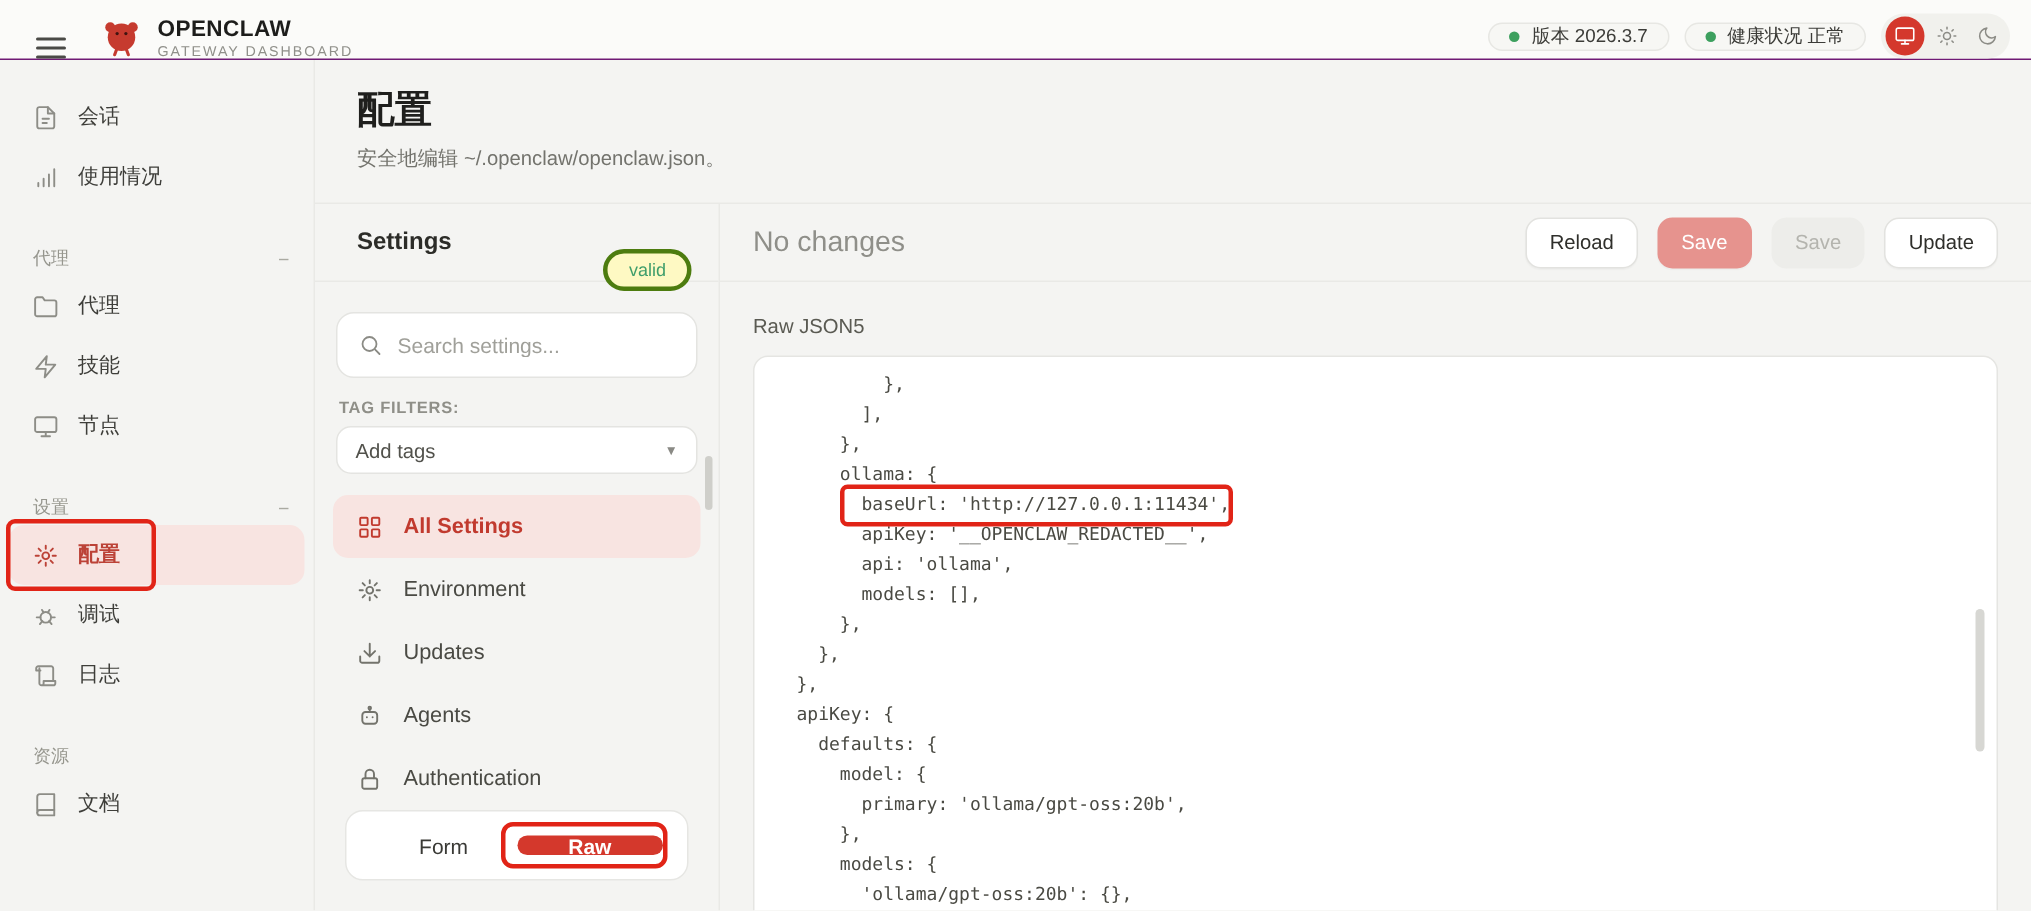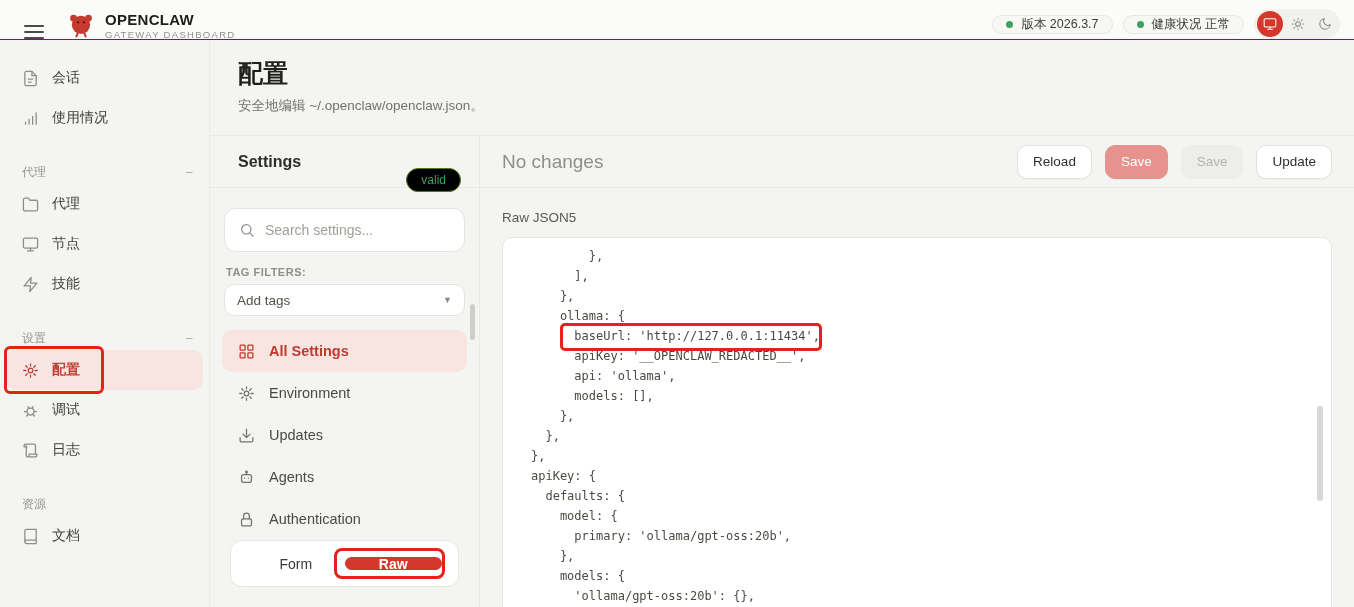--- a/index.html
+++ b/index.html
@@ -51,21 +51,21 @@
   .page-head { padding:16px 0 20px 28px; }
   .page-title { font-size:25px; line-height:34px; font-weight:700; color:#1f1f1d; }
   .page-sub { font-size:13.5px; line-height:18px; color:#73736d; margin-top:7px; }
   .content { flex:1; display:flex; border-top:1px solid #e9e9e6; min-height:0; }
 
   
   .settings-col { width:270px; flex:none; border-right:1px solid #e9e9e6; display:flex; flex-direction:column; min-height:0; }
   .col-head { height:52px; flex:none; display:flex; align-items:center; justify-content:space-between;
               padding:0 18px 0 28px; border-bottom:1px solid #e9e9e6; }
   .col-head .title { font-size:16px; font-weight:600; color:#2c2c28; }
-  .valid-badge { border:1px solid #4d7c0f; color:var(--valid-green,#3f9e6b); background:#000000;
+  .valid-badge { border:3px solid #4d7c0f; color:var(--valid-green,#3f9e6b); background:#fef9c3;
               font-size:12px; padding:4px 14px; border-radius:999px;margin-top:36px; }
   .col-body { flex:1; min-height:0; overflow:hidden; padding:20px 12px 0; position:relative; }
   .search-box { height:44px; margin:0 2px; border:1px solid #e4e4e1; background:#fff; border-radius:12px;
               display:flex; align-items:center; gap:10px; padding:0 14px; }
   .search-box svg { width:16px; height:16px; color:#8b8b85; flex:none; }
   .search-box input { border:none; outline:none; background:transparent; font-size:14px; color:#3c3c38; width:100%;
               font-family:"Liberation Sans",sans-serif; }
   .search-box input::placeholder { color:#a0a09a; }
   .tag-label { margin:14px 4px 6px; font-size:11px; font-weight:600; letter-spacing:.5px; color:#8f8f88; }
   .tag-select { height:32px; margin:0 2px; border:1px solid #e4e4e1; background:#fff; border-radius:10px;
@@ -191,33 +191,33 @@
           <span class="nav-ico">
             <svg viewBox="0 0 24 24" fill="none" stroke="currentColor" stroke-width="1.8" stroke-linecap="round" stroke-linejoin="round">
               <path d="M22 19a2 2 0 0 1-2 2H4a2 2 0 0 1-2-2V5a2 2 0 0 1 2-2h5l2 3h9a2 2 0 0 1 2 2z"></path>
             </svg>
           </span>
           <span class="nav-label">代理</span>
         </div>
         <div class="nav-item">
           <span class="nav-ico">
             <svg viewBox="0 0 24 24" fill="none" stroke="currentColor" stroke-width="1.8" stroke-linecap="round" stroke-linejoin="round">
+              <path d="M13 2 3 14h9l-1 8 10-12h-9l1-8z"></path>
+            </svg>
+          </span>
+          <span class="nav-label">技能</span>
+        </div>
+        <div class="nav-item">
+          <span class="nav-ico">
+            <svg viewBox="0 0 24 24" fill="none" stroke="currentColor" stroke-width="1.8" stroke-linecap="round" stroke-linejoin="round">
               <rect x="2" y="3" width="20" height="14" rx="2"></rect>
               <path d="M8 21h8M12 17v4"></path>
             </svg>
           </span>
           <span class="nav-label">节点</span>
-        </div>
-        <div class="nav-item">
-          <span class="nav-ico">
-            <svg viewBox="0 0 24 24" fill="none" stroke="currentColor" stroke-width="1.8" stroke-linecap="round" stroke-linejoin="round">
-              <path d="M13 2 3 14h9l-1 8 10-12h-9l1-8z"></path>
-            </svg>
-          </span>
-          <span class="nav-label">技能</span>
         </div>
         <div class="nav-section">
           <span>设置</span>
           <span class="nav-collapse">−</span>
         </div>
         <div class="nav-item active">
           <span class="nav-ico">
             <svg viewBox="0 0 24 24" fill="none" stroke="currentColor" stroke-width="1.8" stroke-linecap="round" stroke-linejoin="round">
               <circle cx="12" cy="12" r="3.2"></circle>
               <path d="M12 2.5v3M12 18.5v3M2.5 12h3M18.5 12h3M5.3 5.3l2.1 2.1M16.6 16.6l2.1 2.1M5.3 18.7l2.1-2.1M16.6 7.4l2.1-2.1"></path>

